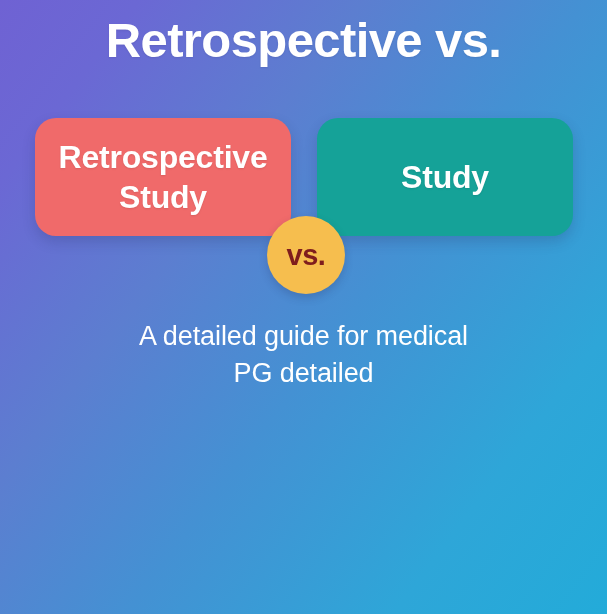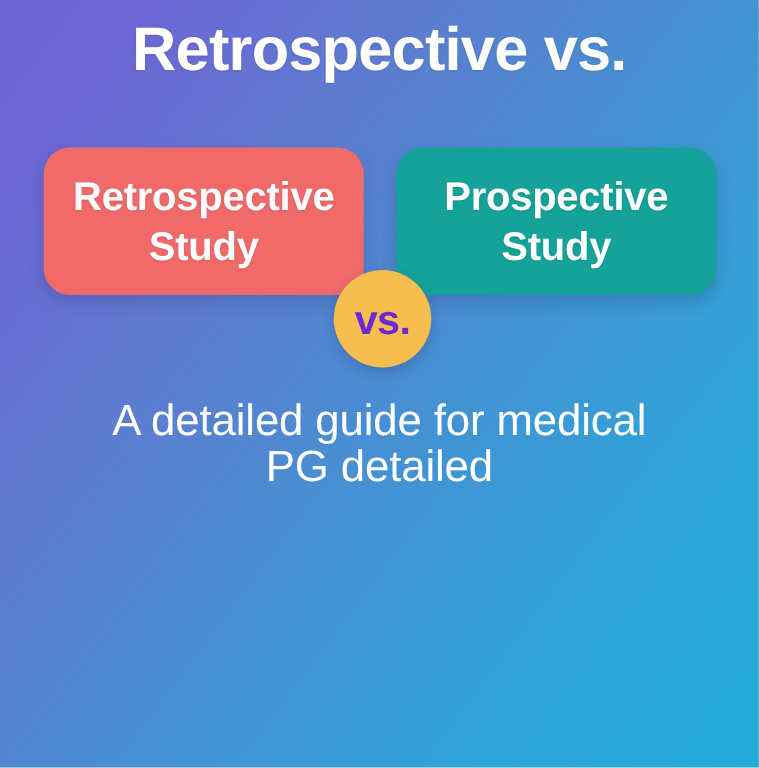--- a/index.html
+++ b/index.html
@@ -103,39 +103,39 @@
     height: 78px;
     border-radius: 50%;
     background: #f6be4e;
     display: flex;
     align-items: center;
     justify-content: center;
     box-shadow: 0 4px 9px rgba(35, 40, 90, 0.22);
     z-index: 5;
   }
   .vs-text {
-    color: #6d28d9;
-    font-size: 33px;
+    color: #7f1d1d;
+    font-size: 29px;
     font-weight: bold;
     letter-spacing: -0.5px;
     line-height: 1;
   }
 
   
   .subtitle-block {
     width: 100%;
     margin-top: 38px;
     text-align: center;
     padding: 0 20px;
     box-sizing: border-box;
   }
   .subtitle-line {
     display: block;
     color: #ffffff;
-    font-size: 35px;
+    font-size: 27px;
     font-weight: normal;
     line-height: 37px;
     letter-spacing: -0.1px;
     white-space: nowrap;
   }
 </style>
 </head>
 <body>
 
 <div class="poster">
@@ -148,21 +148,20 @@
 
     <div class="card card-retrospective">
       <div class="card-label">
         <span>Retrospective</span>
         <span class="l2">Study</span>
       </div>
     </div>
 
     <div class="card card-prospective">
       <div class="card-label">
-        <span>Prospective</span>
         <span class="l2">Study</span>
       </div>
     </div>
 
     <div class="vs-badge">
       <span class="vs-text">vs.</span>
     </div>
 
   </div>
 

